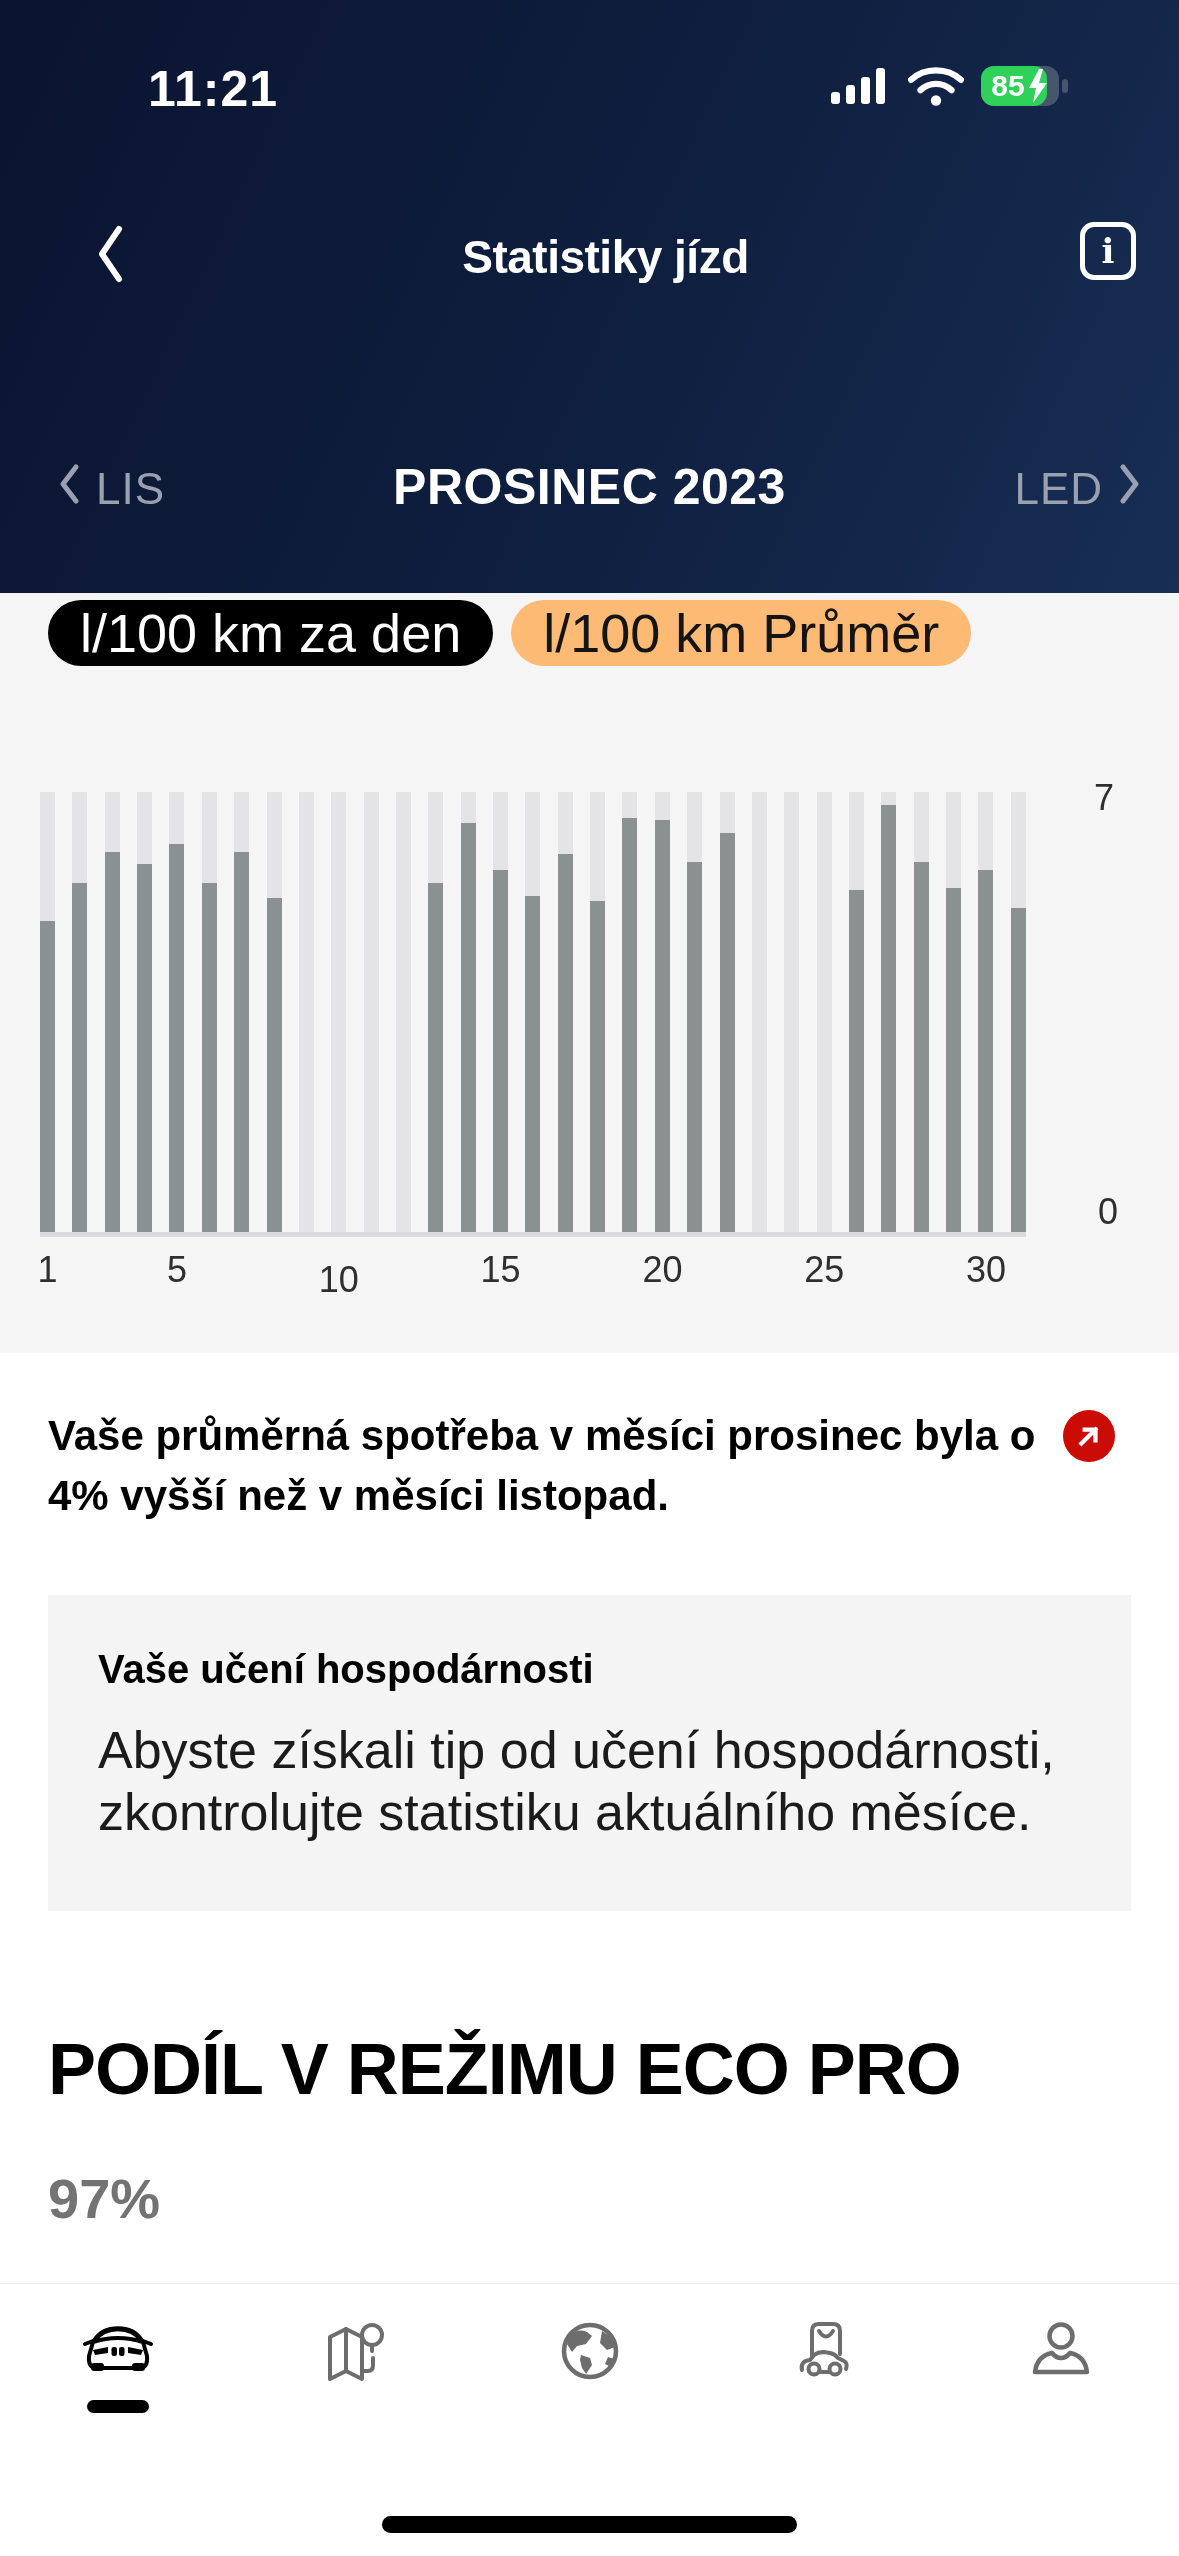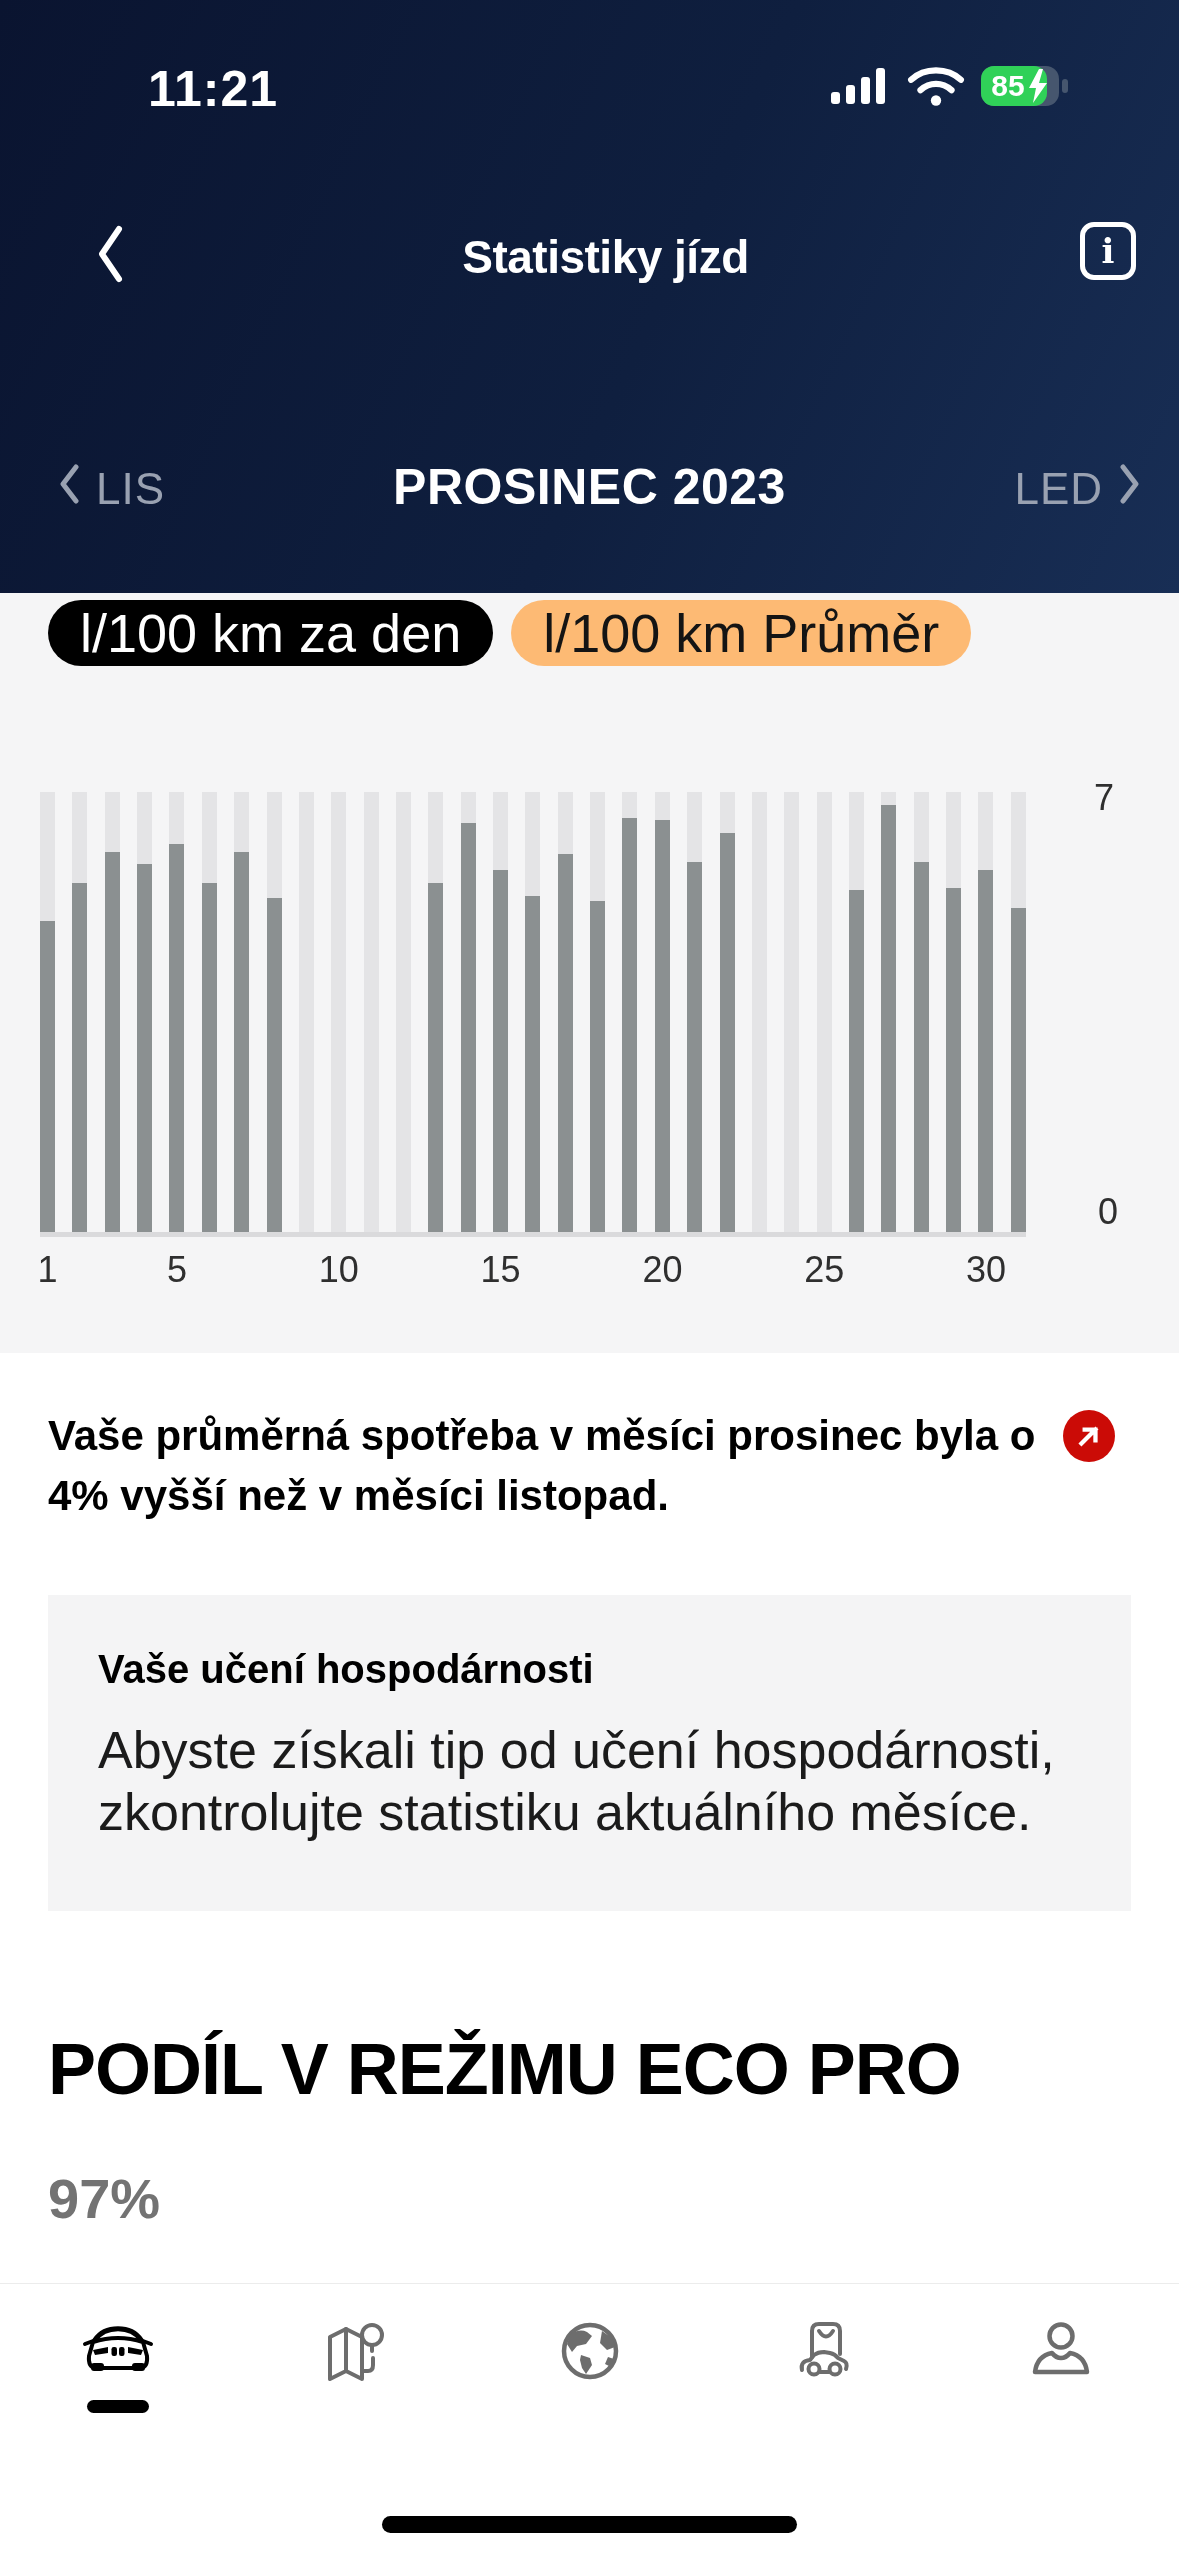--- a/index.html
+++ b/index.html
@@ -224,21 +224,21 @@
       <div class="col">
         <div class="bar" style="height: 73.5294%;"></div>
       </div>
     </div>
   <div class="baseline"></div>
   <div class="ylab max">7</div>
   <div class="ylab min">0</div>
   <div class="xlabels">
       <span style="left: 7.5px;">1</span>
       <span style="left: 136.967px;">5</span>
-      <span style="left: 298.8px;">10</span>
+      <span style="left: 298.8px; margin-top: 10px;">10</span>
       <span style="left: 460.633px;">15</span>
       <span style="left: 622.467px;">20</span>
       <span style="left: 784.3px;">25</span>
       <span style="left: 946.133px;">30</span>
     </div>
 </div>
 
 <div class="insight">
   <div class="insight-line1">
     <span>Vaše průměrná spotřeba v měsíci prosinec byla o</span>

